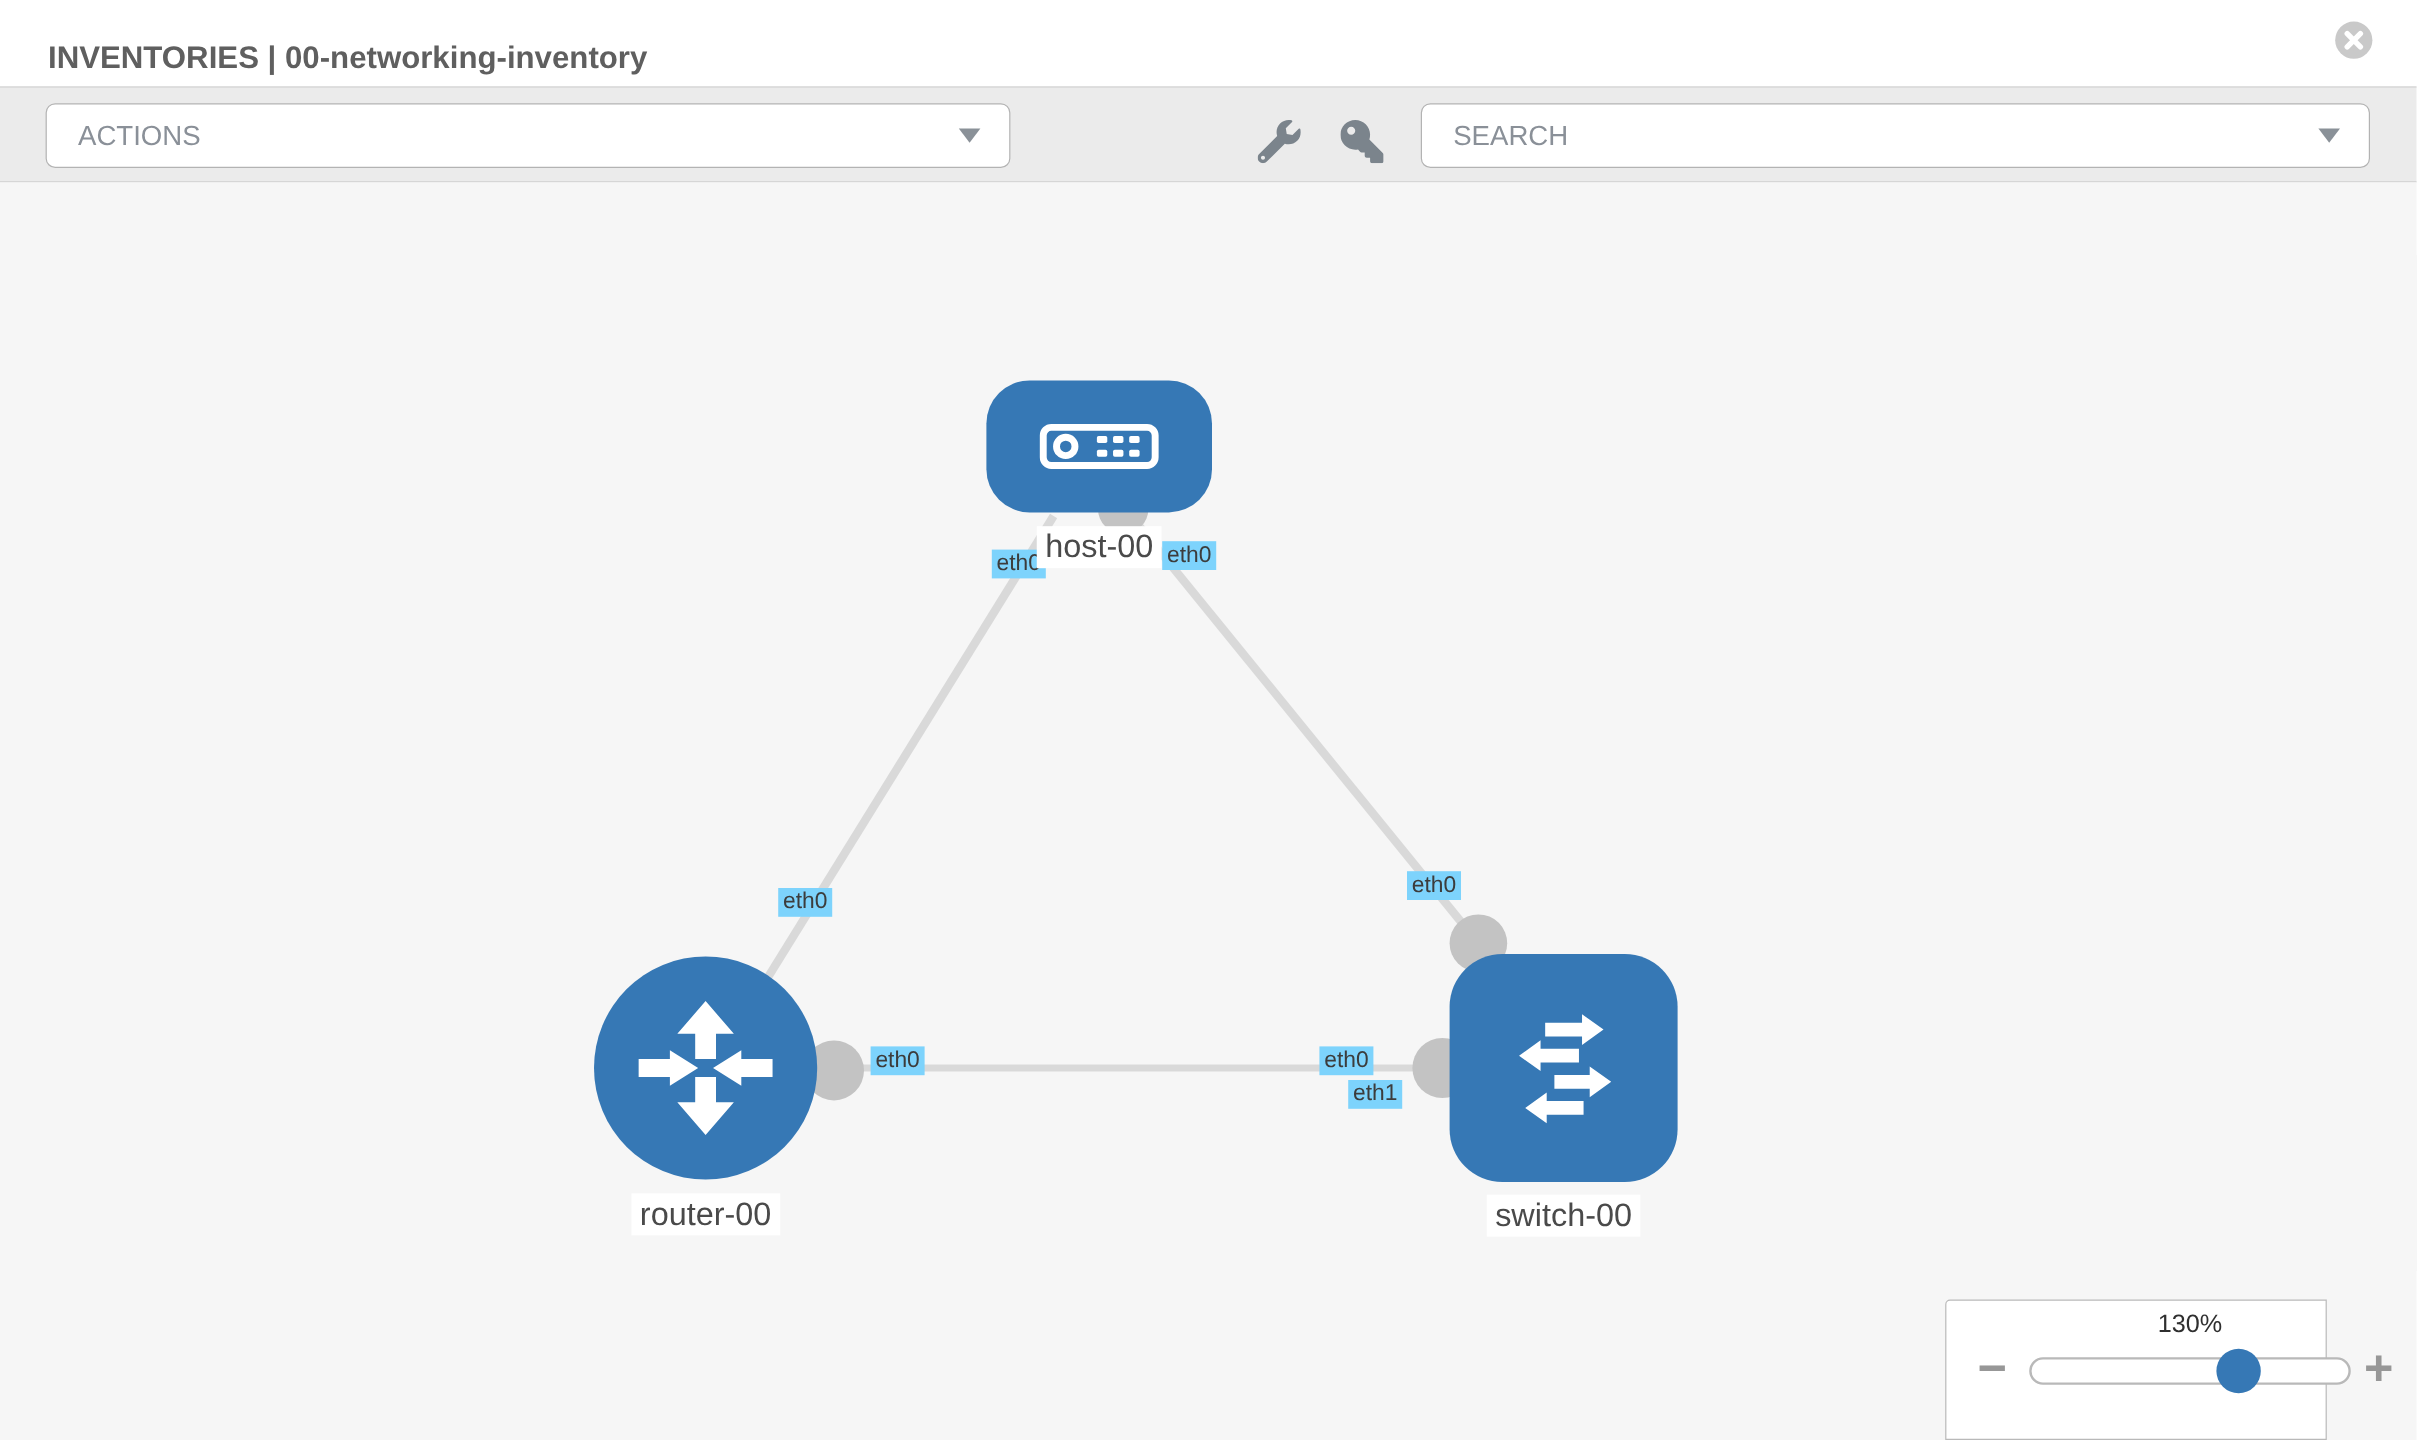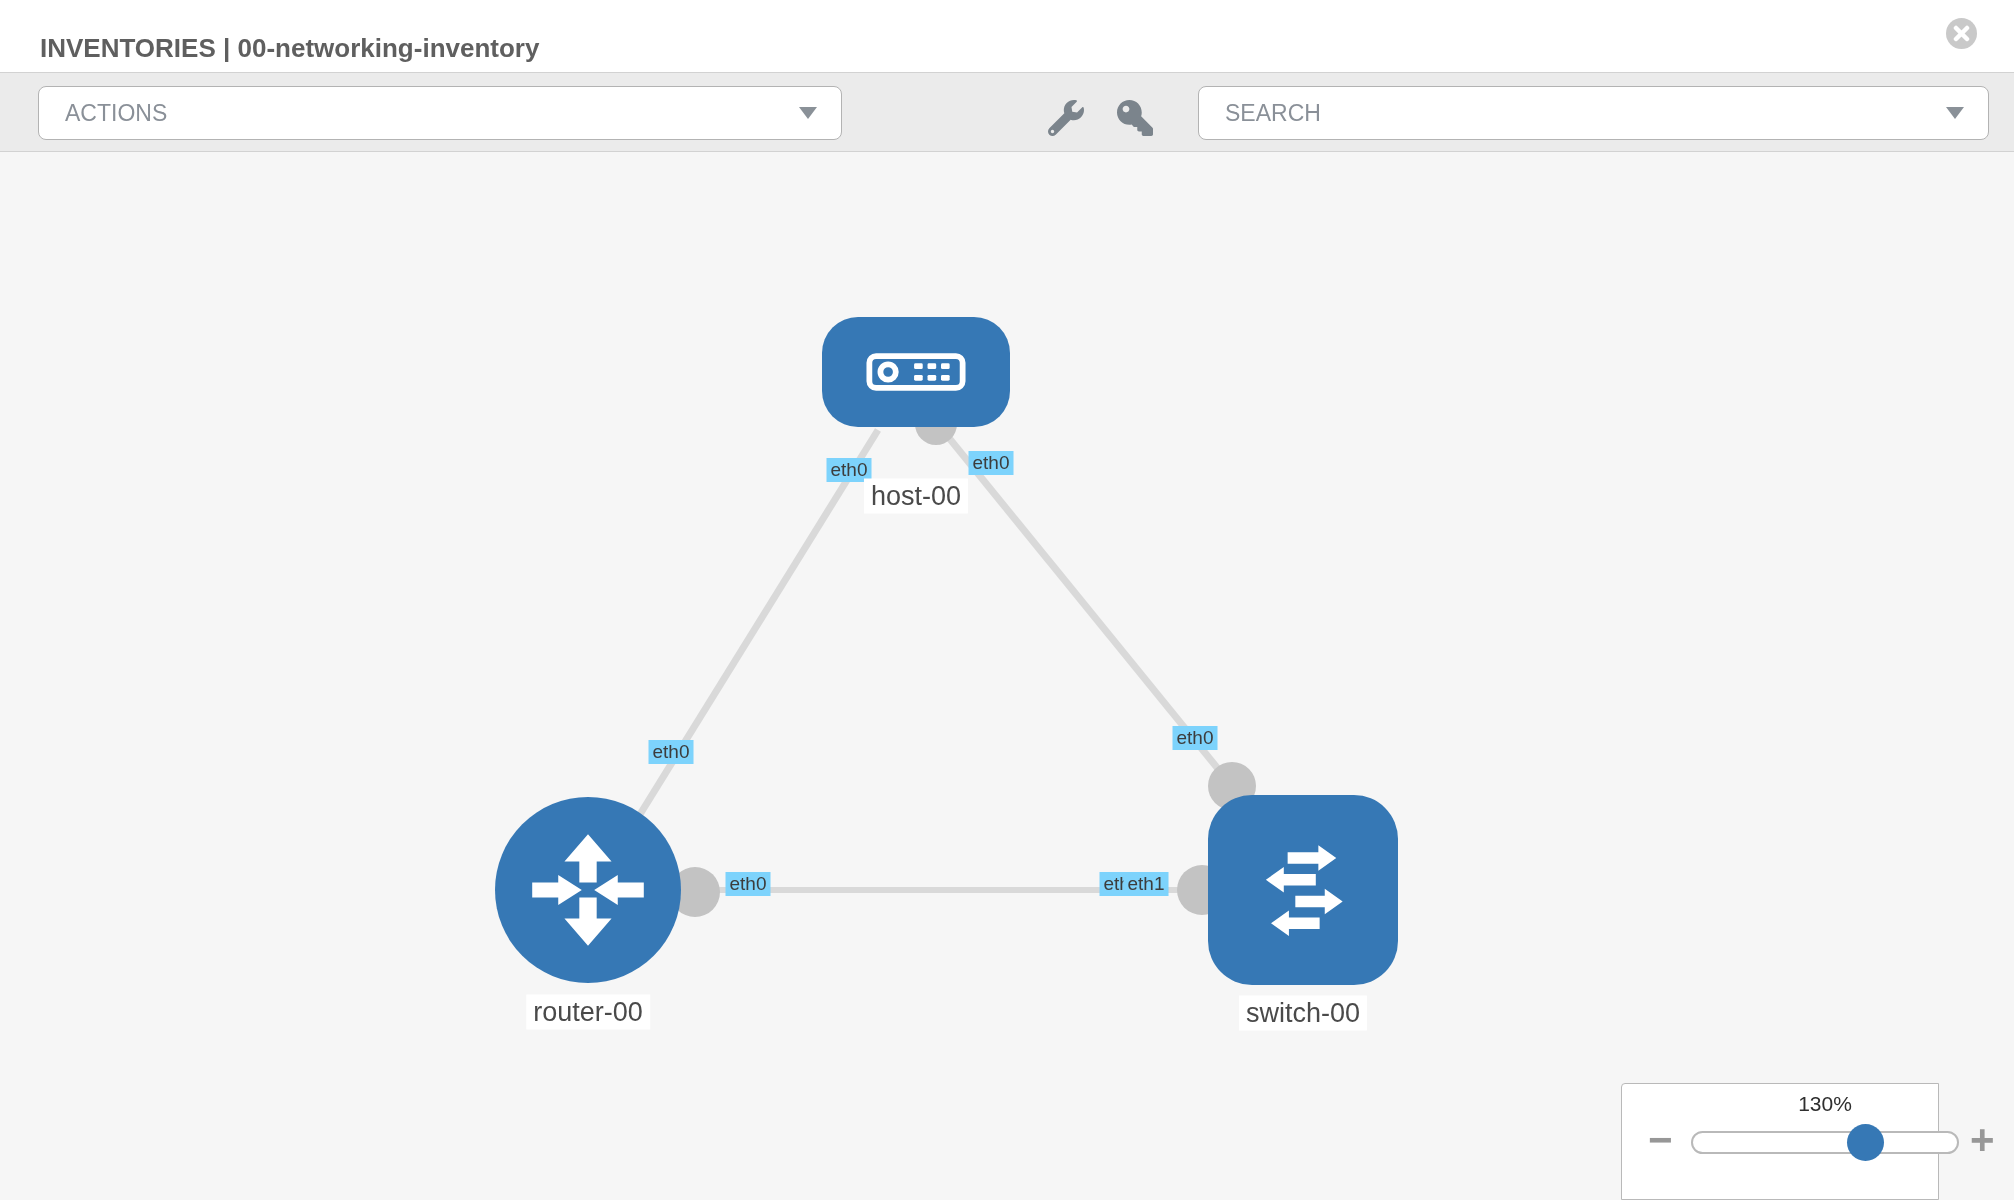--- a/index.html
+++ b/index.html
@@ -19,21 +19,21 @@
              background:#ebebeb; border-top:1px solid #d2d2d2; border-bottom:1px solid #d2d2d2;
              box-sizing:border-box; }
   .select { position:absolute; top:13px; height:54px; background:#ffffff;
             border:1px solid #b3b3b3; border-radius:8px; box-sizing:border-box; cursor:pointer; }
   .select .sel-label { position:absolute; left:26px; top:0; line-height:52px;
                        font-size:23px; color:#8a9098; }
   .caret { position:absolute; right:24px; top:50%; margin-top:-6px; width:0; height:0;
            border-left:9px solid transparent; border-right:9px solid transparent;
            border-top:12px solid #8a9198; }
   #actions-select { left:38px; width:804px; }
-  #search-select  { left:1184px; width:791px;margin-left:14px; }
+  #search-select  { left:1184px; width:791px; }
   .tool-btn { position:absolute; top:25px; width:40px; height:40px; display:flex;
               align-items:center; justify-content:center; cursor:pointer; }
   #wrench-btn { left:1046px; } #key-btn { left:1115px; }
   .tool-btn svg { fill:#7b848c; }
   #key-btn svg { transform:scaleX(-1); }
 
   
   .canvas { position:absolute; top:152px; left:0; width:2014px; height:1048px; background:#f6f6f6; }
   .links-layer { position:absolute; left:0; top:0; }
   .dot { position:absolute; border-radius:50%; background:#c3c3c3; }
@@ -43,33 +43,33 @@
   #dot-switch-top  { left:1208px; top:610px; width:48px; height:48px; }
 
   .node { position:absolute; background:#3678b5; display:flex; align-items:center;
           justify-content:center; cursor:pointer; }
   #node-host   { left:822px;  top:165px; width:188px; height:110px; border-radius:36px; }
   #node-router { left:495px;  top:645px; width:186px; height:186px; border-radius:50%; }
   #node-switch { left:1208px; top:643px; width:190px; height:190px; border-radius:44px; }
 
   .node-label { position:absolute; transform:translate(-50%,-50%); background:#fff;
                 color:#4a4a4a; font-size:27px; padding:2px 7px; white-space:nowrap; z-index:5; }
-  #label-host   { left:916px;  top:304px;margin-top:40px; }
+  #label-host   { left:916px;  top:304px; }
   #label-router { left:588px;  top:860px; }
   #label-switch { left:1303px; top:861px; }
 
   .eth-label { position:absolute; transform:translate(-50%,-50%); background:#7dd3fc;
                color:#3c3c3c; font-size:19px; padding:1px 4px; white-space:nowrap; z-index:4; }
   #eth-host-left    { left:849px;  top:318px; }
   #eth-host-right   { left:991px;  top:311px; }
   #eth-router-top   { left:671px;  top:600px; }
   #eth-switch-top   { left:1195px; top:586px; }
   #eth-router-right { left:748px;  top:732px; }
   #eth-switch-back  { left:1122px; top:732px; z-index:4; }
-  #eth-switch-front { left:1146px; top:732px; z-index:5; }
+  #eth-switch-front { left:1146px; top:760px; z-index:5; }
 
   
   .zoom-panel { position:absolute; left:1621px; top:931px; width:318px; height:117px;
                 background:#fff; border:1px solid #b9b9b9; border-radius:4px 0 0 0;
                 box-sizing:border-box; z-index:10; }
   .zoom-value { position:absolute; left:69px; width:268px; top:8px; text-align:center;
                 font-size:21px; color:#2f2f2f; }
   .zoom-btn { position:absolute; font-size:42px; font-weight:bold; color:#979797;
               line-height:40px; cursor:pointer; user-select:none; }
   #zoom-minus { left:26px;  top:36px; }

